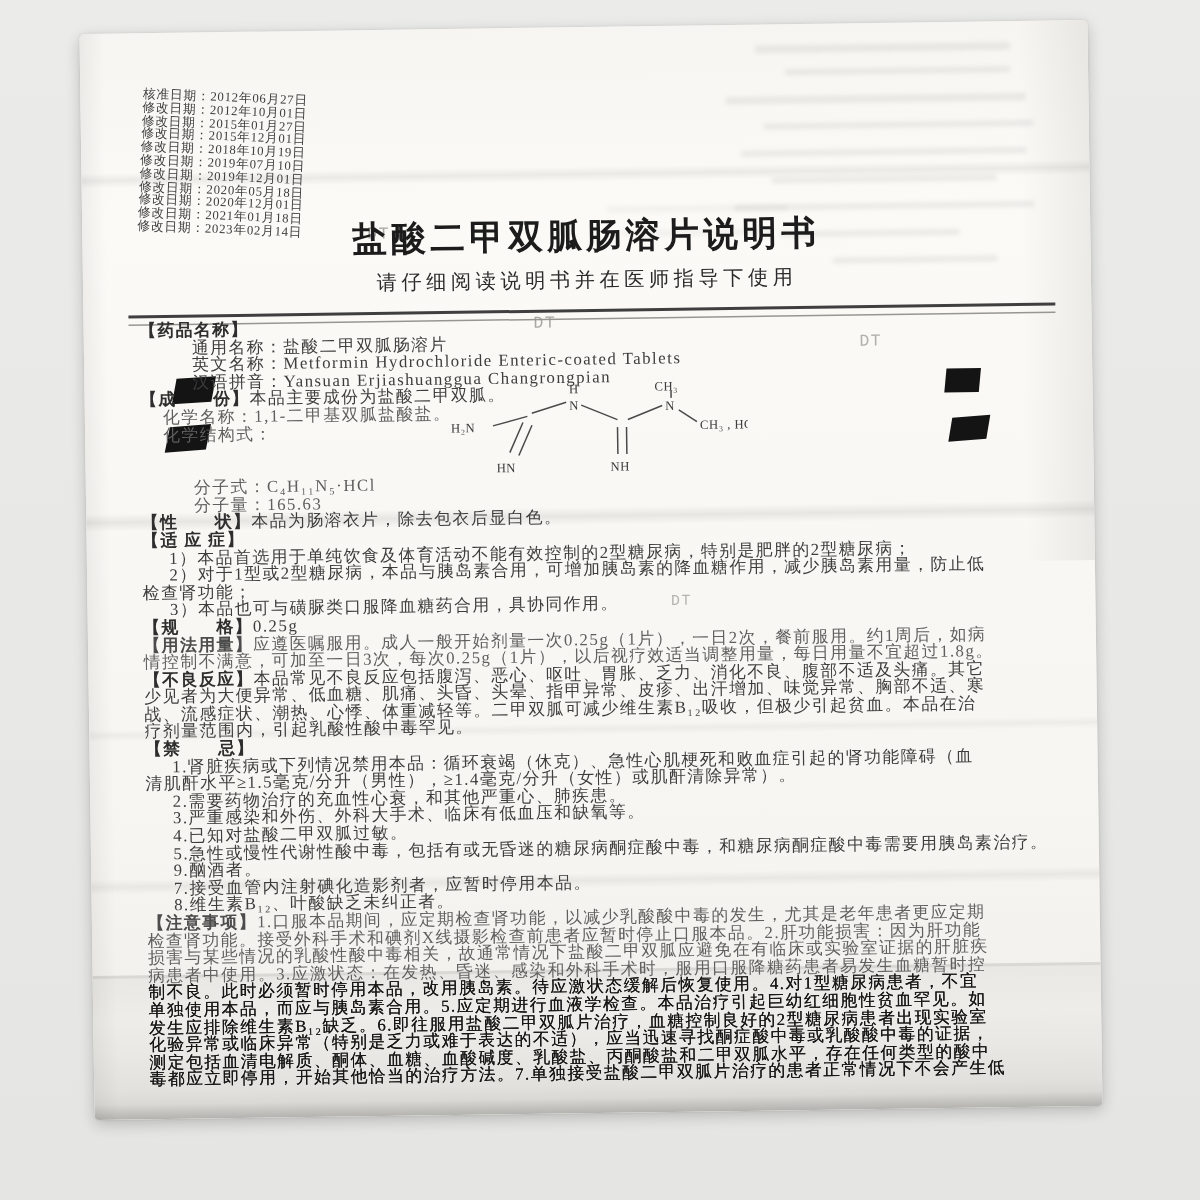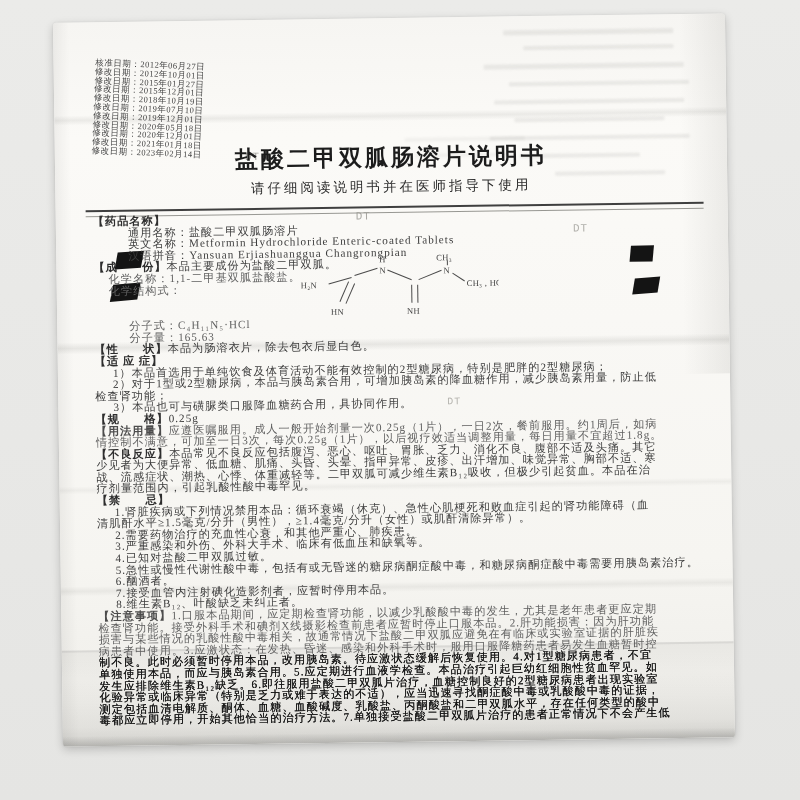--- a/index.html
+++ b/index.html
@@ -162,21 +162,21 @@
         <div class="bl"><b class="hd"></b><span>少见者为大便异常、低血糖、肌痛、头昏、头晕、指甲异常、皮疹、出汗增加、味觉异常、胸部不适、寒</span></div>
         <div class="bl"><b class="hd"></b><span>战、流感症状、潮热、心悸、体重减轻等。二甲双胍可减少维生素B₁₂吸收，但极少引起贫血。本品在治</span></div>
         <div class="bl"><b class="hd"></b><span>疗剂量范围内，引起乳酸性酸中毒罕见。</span></div>
         <div class="bl"><b class="hd">【禁　　忌】</b><span></span></div>
         <div class="bl" style="padding-left: 18px;"><b class="hd"></b><span>1.肾脏疾病或下列情况禁用本品：循环衰竭（休克）、急性心肌梗死和败血症引起的肾功能障碍（血</span></div>
         <div class="bl"><b class="hd"></b><span>清肌酐水平≥1.5毫克/分升（男性），≥1.4毫克/分升（女性）或肌酐清除异常）。</span></div>
         <div class="bl" style="padding-left: 18px;"><b class="hd"></b><span>2.需要药物治疗的充血性心衰，和其他严重心、肺疾患。</span></div>
         <div class="bl" style="padding-left: 18px;"><b class="hd"></b><span>3.严重感染和外伤、外科大手术、临床有低血压和缺氧等。</span></div>
         <div class="bl" style="padding-left: 18px;"><b class="hd"></b><span>4.已知对盐酸二甲双胍过敏。</span></div>
         <div class="bl" style="padding-left: 18px;"><b class="hd"></b><span>5.急性或慢性代谢性酸中毒，包括有或无昏迷的糖尿病酮症酸中毒，和糖尿病酮症酸中毒需要用胰岛素治疗。</span></div>
-        <div class="bl" style="padding-left: 18px;"><b class="hd"></b><span>6.酗酒者。</span></div>
+        <div class="bl" style="padding-left: 18px;"><b class="hd"></b><span>9.酗酒者。</span></div>
         <div class="bl" style="padding-left: 18px;"><b class="hd"></b><span>7.接受血管内注射碘化造影剂者，应暂时停用本品。</span></div>
         <div class="bl" style="padding-left: 18px;"><b class="hd"></b><span>8.维生素B₁₂、叶酸缺乏未纠正者。</span></div>
         <div class="bl faint"><b class="hd">【注意事项】</b><span>1.口服本品期间，应定期检查肾功能，以减少乳酸酸中毒的发生，尤其是老年患者更应定期</span></div>
         <div class="bl faint"><b class="hd"></b><span>检查肾功能。接受外科手术和碘剂X线摄影检查前患者应暂时停止口服本品。2.肝功能损害：因为肝功能</span></div>
         <div class="bl faint"><b class="hd"></b><span>损害与某些情况的乳酸性酸中毒相关，故通常情况下盐酸二甲双胍应避免在有临床或实验室证据的肝脏疾</span></div>
         <div class="bl faint"><b class="hd"></b><span>病患者中使用。3.应激状态：在发热、昏迷、感染和外科手术时，服用口服降糖药患者易发生血糖暂时控</span></div>
         <div class="bl dark"><b class="hd"></b><span>制不良。此时必须暂时停用本品，改用胰岛素。待应激状态缓解后恢复使用。4.对1型糖尿病患者，不宜</span></div>
         <div class="bl dark"><b class="hd"></b><span>单独使用本品，而应与胰岛素合用。5.应定期进行血液学检查。本品治疗引起巨幼红细胞性贫血罕见。如</span></div>
         <div class="bl dark"><b class="hd"></b><span>发生应排除维生素B₁₂缺乏。6.即往服用盐酸二甲双胍片治疗，血糖控制良好的2型糖尿病患者出现实验室</span></div>
         <div class="bl dark"><b class="hd"></b><span>化验异常或临床异常（特别是乏力或难于表达的不适），应当迅速寻找酮症酸中毒或乳酸酸中毒的证据，</span></div>

